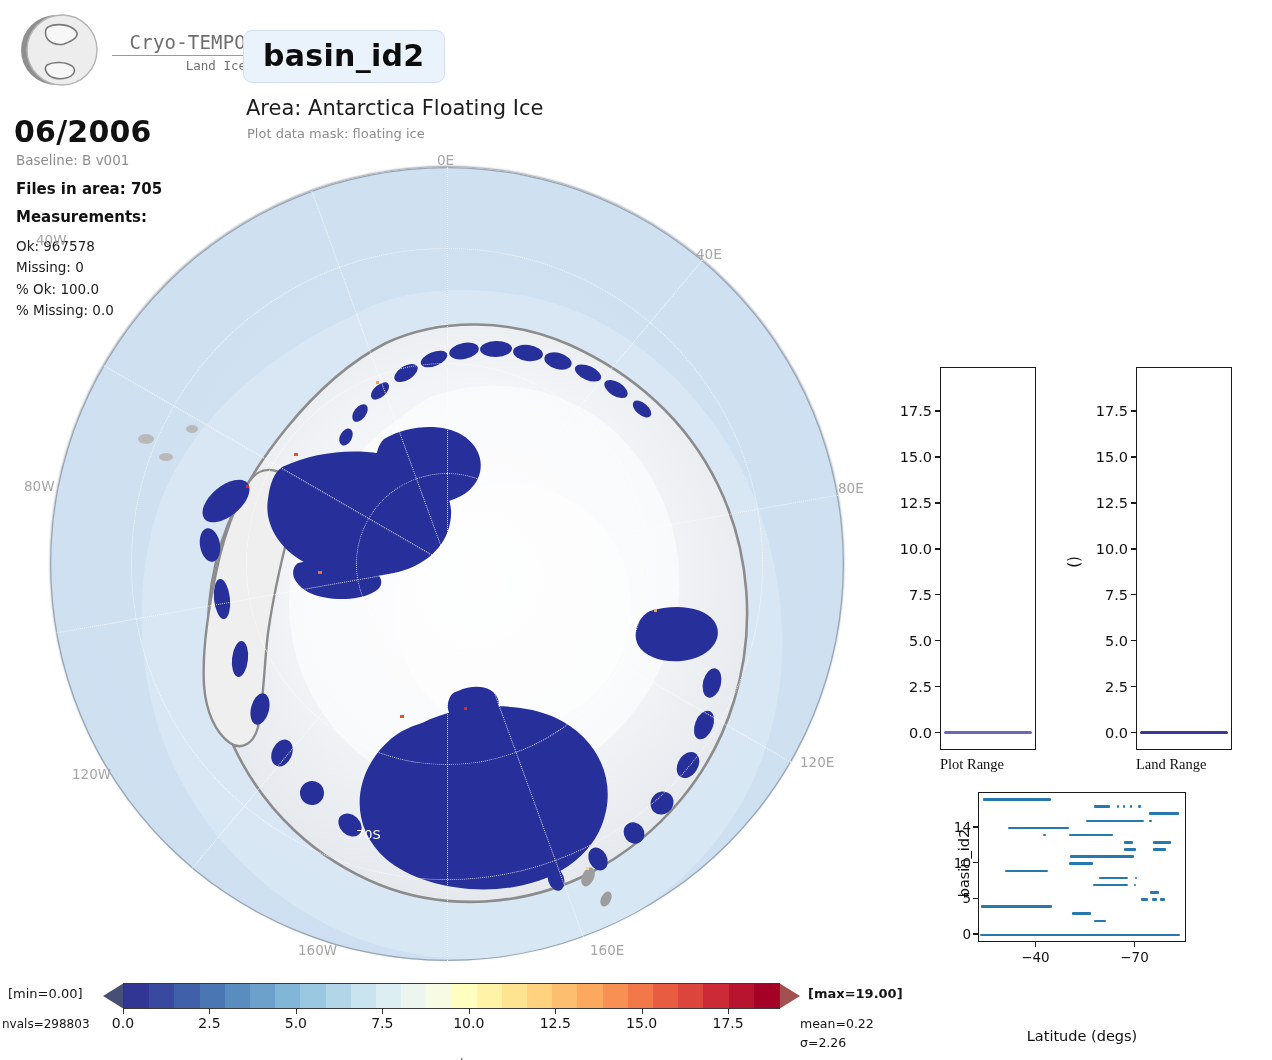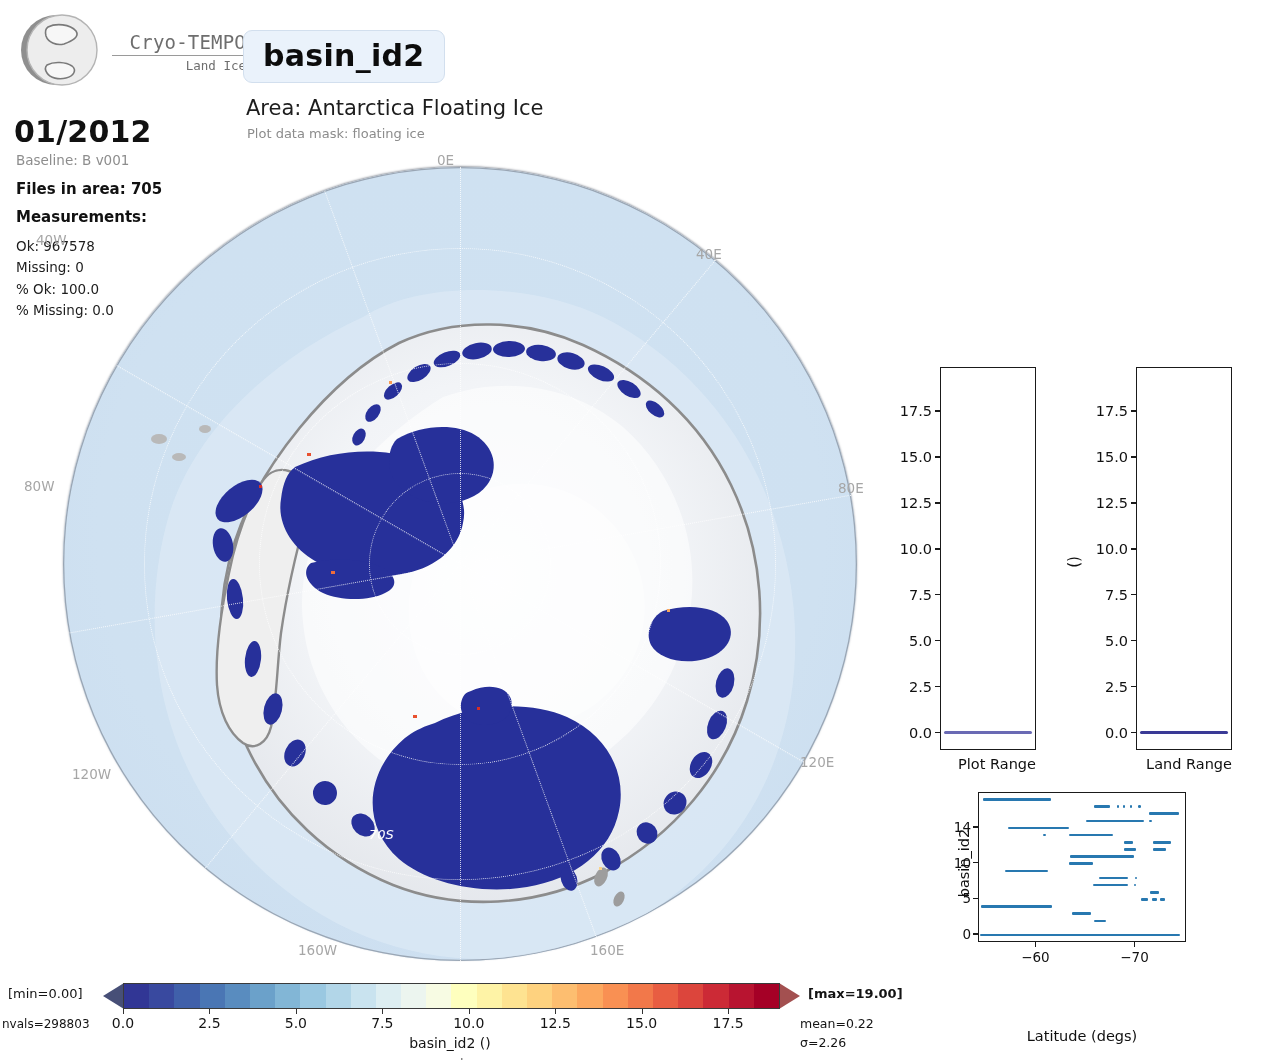--- a/index.html
+++ b/index.html
@@ -61,26 +61,25 @@
     font-size: 21px; color: #1d1d1d; font-weight: 400;
   }
   #mask-subtitle {
     left: 247px; top: 126px;
     font-size: 13px; color: #8c8c8c;
   }
 
   
   #map-wrap { left: 46px; top: 160px; width: 804px; height: 804px; }
   #map-disc {
-    left: 17px; top: 7px; width: 794px; height: 794px;
+    left: 4px; top: 7px; width: 794px; height: 794px;
     border-radius: 50%;
     background: radial-gradient(circle at 50% 46%, #cfe2f2 0%, #cfe1f1 62%, #c9dcef 100%);
     box-shadow: 0 -1px 2px rgba(60,70,85,.55), inset 0 0 0 1.3px #9aa6b4;
     overflow: hidden;
-    font-style: italic;
   }
   
   .merid {
     position: absolute; left: 50%; top: 0; width: 0;
     height: 100%; border-left: 1.1px dotted rgba(255,255,255,.78);
     transform-origin: 50% 50%;
   }
   
   .parallel {
     position: absolute; border: 1.1px dotted rgba(255,255,255,.78);
@@ -142,22 +141,22 @@
   }
   .boxpanel .ytick {
     position: absolute; right: 100%; width: 5px; height: 1.3px; background: #1a1a1a;
   }
   .boxpanel .ylabel {
     position: absolute; right: 100%; margin-right: 8px;
     font-size: 14.5px; color: #101010; transform: translateY(-50%);
     white-space: nowrap;
   }
   .boxpanel .xcaption {
-    position: absolute; left: 0; width: 100%; text-align: right;
-    font-size: 14.5px; color: #101010;
+    position: absolute; left: 0; width: 100%; text-align: left;
+    font-size: 14.5px; color: #101010; font-family: Liberation Serif, serif;
   }
   .boxpanel .violin {
     position: absolute; height: 3px; background: #4e4e9e; border-radius: 2px;
   }
   #fullrange-ylabel {
     position: absolute; font-size: 15px; color: #101010;
     transform: rotate(-90deg); transform-origin: 50% 50%;
   }
 
   
@@ -199,21 +198,21 @@
     <path d="M34 21 C42 17, 56 18, 62 25 C66 31, 58 35, 50 38 C42 40, 34 36, 32 30 C31 26, 31 23, 34 21 Z" fill="#f7f7f7" stroke="#7a7a7a" stroke-width="1.6"></path>
     <path d="M33 59 C40 55, 52 56, 58 60 C63 64, 60 70, 52 72 C45 74, 36 72, 33 67 C31 64, 31 61, 33 59 Z" fill="#f7f7f7" stroke="#7a7a7a" stroke-width="1.6"></path>
   </svg>
   <div id="logo-text" class="abs">
     <div class="logo-main">Cryo-TEMPO</div>
     <div class="logo-rule"></div>
     <div class="logo-sub">Land Ice</div>
   </div>
 </div>
 
-<div class="abs" id="date-label">01/2012</div>
+<div class="abs" id="date-label">06/2006</div>
 <div class="abs" id="baseline-label">Baseline: B v001</div>
 <div class="abs" id="files-label">Files in area: 705</div>
 <div class="abs" id="measurements-label">Measurements:</div>
 <div class="abs" id="stat-list">
   <div>Ok: 967578</div>
   <div>Missing: 0</div>
   <div>% Ok: 100.0</div>
   <div>% Missing: 0.0</div>
 </div>
 
@@ -406,21 +405,20 @@
       <div class="cbar-ticklabel" style="left: 279.342px;">7.5</div>
       <div class="cbar-tick" style="left: 365.789px;"></div>
       <div class="cbar-ticklabel" style="left: 365.789px;">10.0</div>
       <div class="cbar-tick" style="left: 452.237px;"></div>
       <div class="cbar-ticklabel" style="left: 452.237px;">12.5</div>
       <div class="cbar-tick" style="left: 538.684px;"></div>
       <div class="cbar-ticklabel" style="left: 538.684px;">15.0</div>
       <div class="cbar-tick" style="left: 625.132px;"></div>
       <div class="cbar-ticklabel" style="left: 625.132px;">17.5</div>
     </div>
-  <div class="abs" id="cbar-axislabel">basin_id2 ()</div>
 </div>
 
 <div class="boxpanel" id="panel-plot-range" style="left:940px; top:367px; width:96px; height:383px;">
   <div class="frame" style="left:0; top:0; width:96px; height:383px;"></div>
   <div class="xcaption" style="top:389px;">Plot Range</div>
 <div class="ytick" style="top: 364.899px;"></div>
     <div class="ylabel" style="top: 365.549px;">0.0</div>
     <div class="ytick" style="top: 318.976px;"></div>
     <div class="ylabel" style="top: 319.626px;">2.5</div>
     <div class="ytick" style="top: 273.053px;"></div>
@@ -497,18 +495,18 @@
     </div>
 <div class="sc-ytick" style="top: 141.493px;"></div>
     <div class="sc-ylabel" style="top: 142.143px;">0</div>
     <div class="sc-ytick" style="top: 105.779px;"></div>
     <div class="sc-ylabel" style="top: 106.429px;">5</div>
     <div class="sc-ytick" style="top: 70.0643px;"></div>
     <div class="sc-ylabel" style="top: 70.7143px;">10</div>
     <div class="sc-ytick" style="top: 34.35px;"></div>
     <div class="sc-ylabel" style="top: 35px;">14</div>
     <div class="sc-xtick" style="left: 56.7976px;"></div>
-    <div class="sc-xlabel" style="left: 57.4476px;">−60</div>
+    <div class="sc-xlabel" style="left: 57.4476px;">−40</div>
     <div class="sc-xtick" style="left: 155.845px;"></div>
     <div class="sc-xlabel" style="left: 156.495px;">−70</div>
   </div>
 <div id="scatter-axis-y">basin_id2</div>
 <div id="scatter-axis-x">Latitude (degs)</div>
 
 </body></html>

